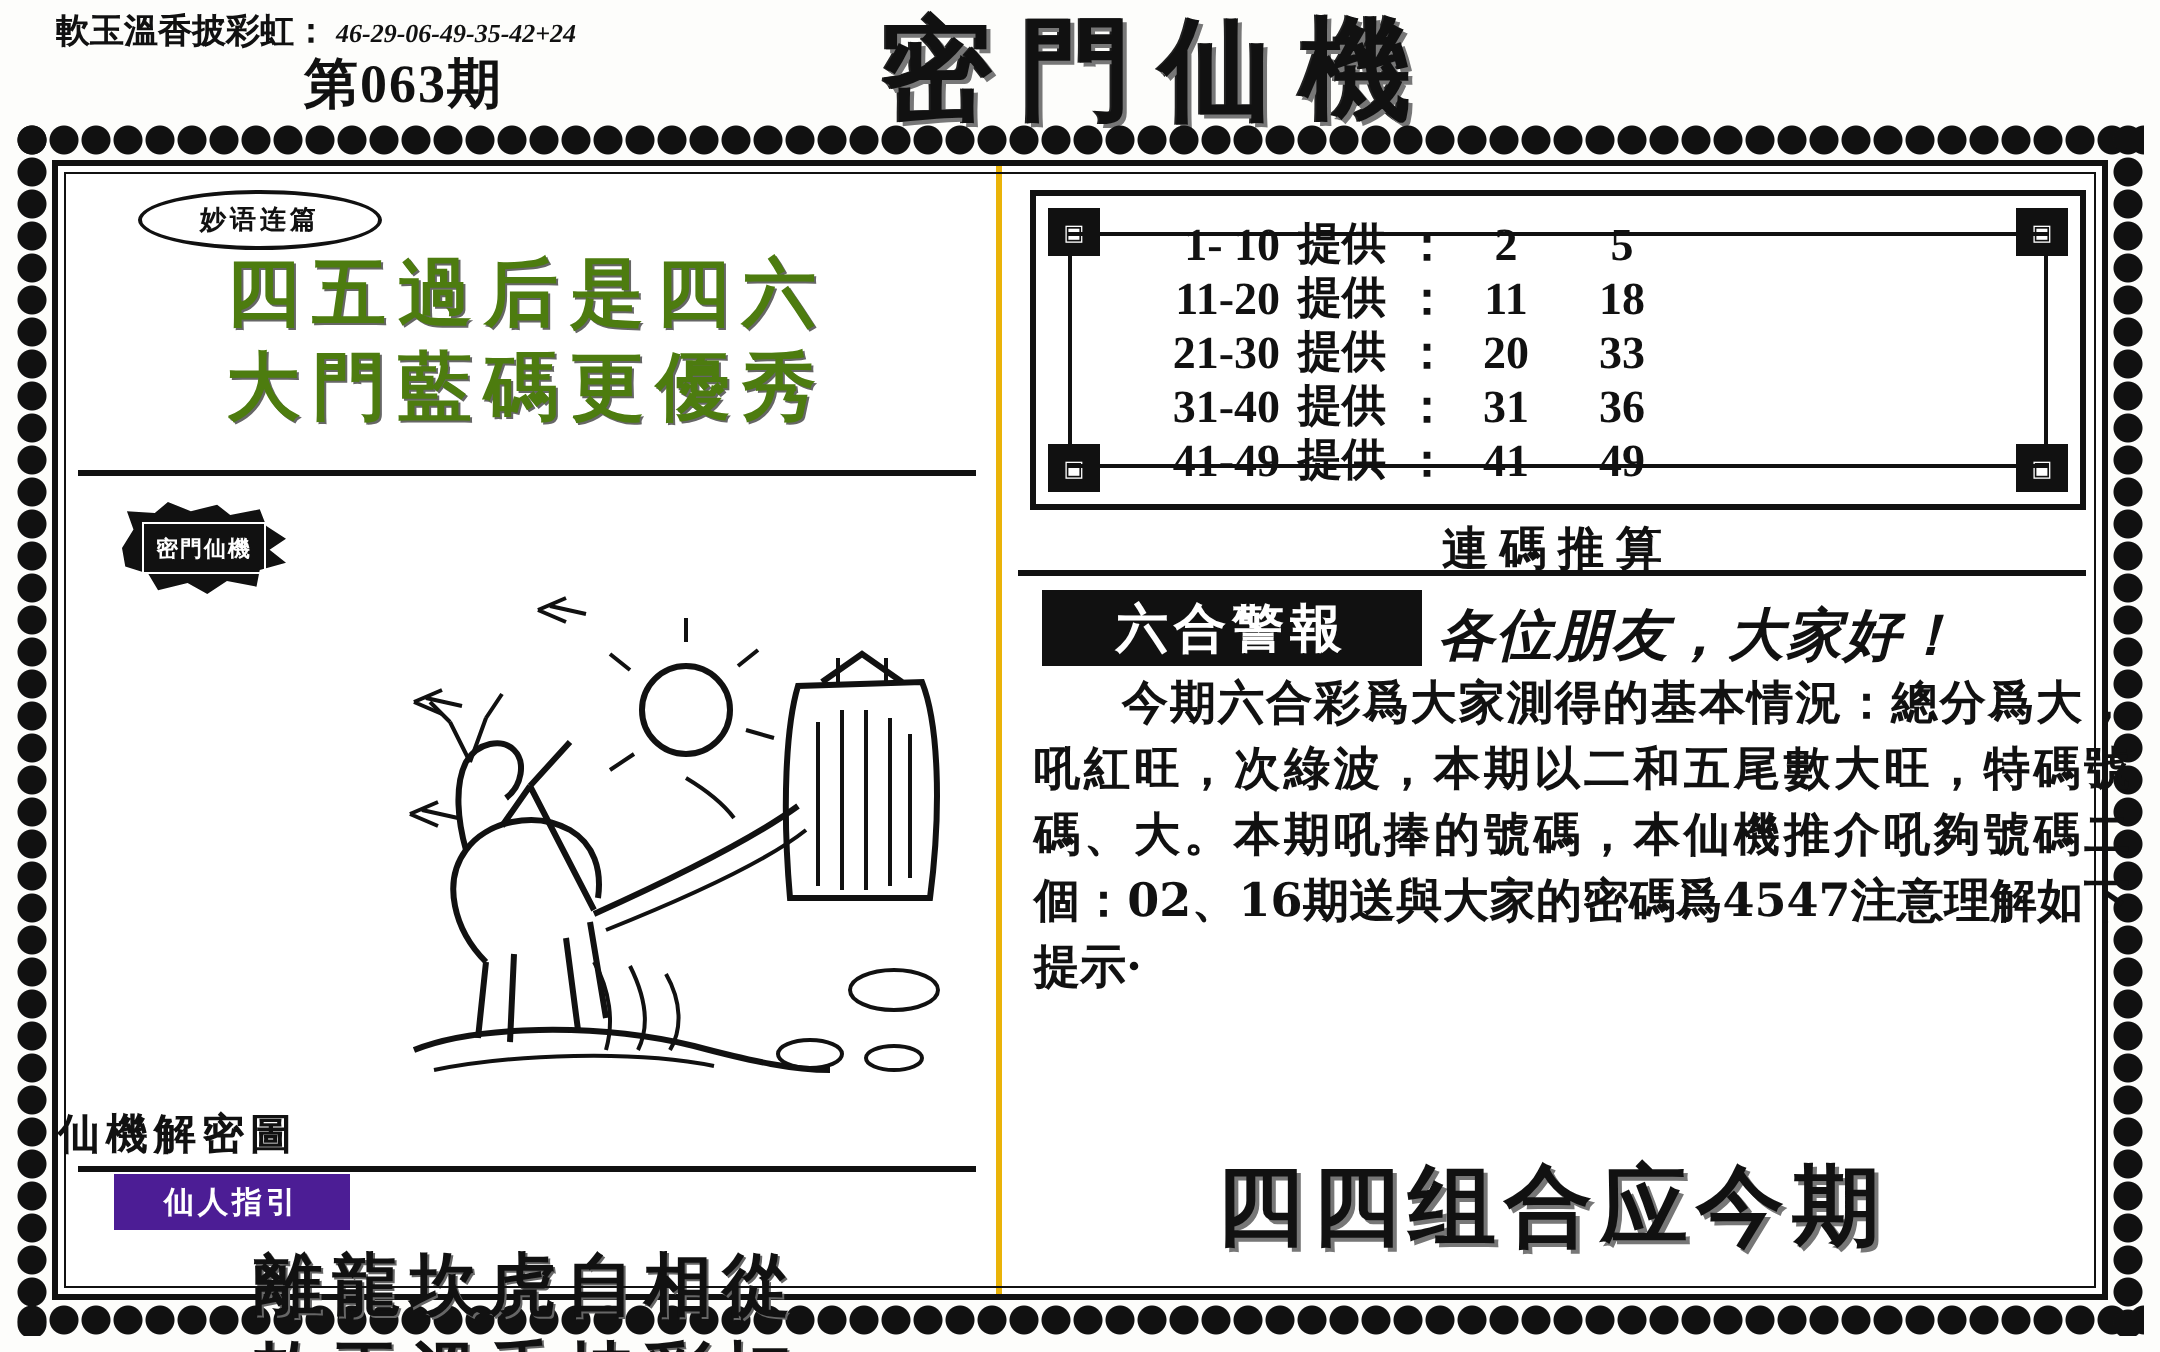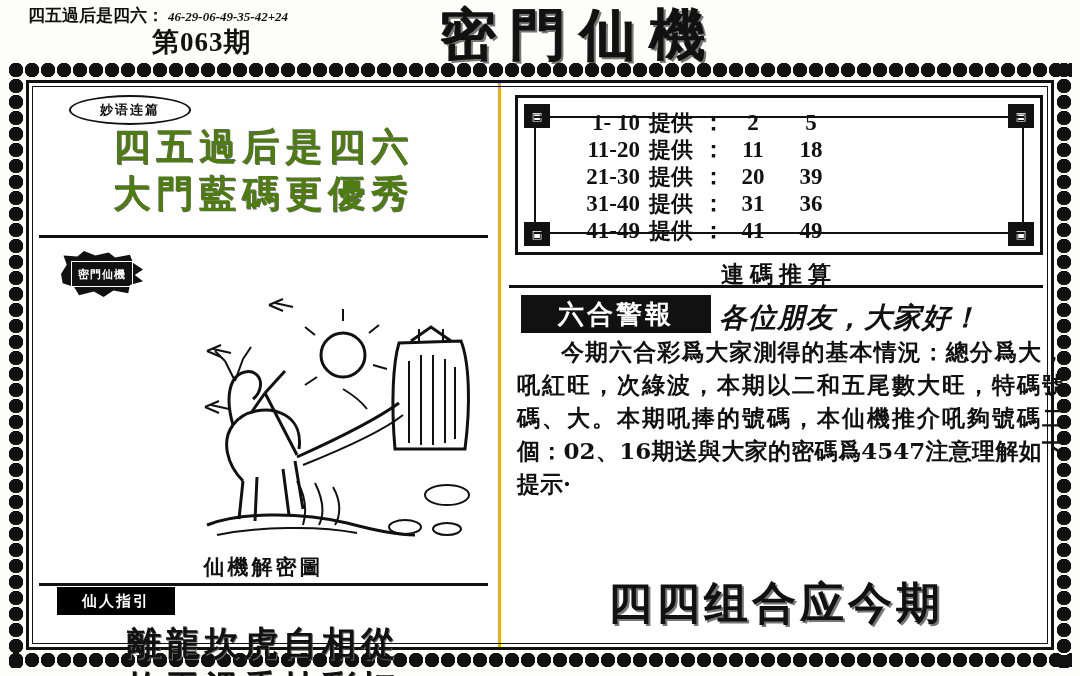--- a/index.html
+++ b/index.html
@@ -136,31 +136,31 @@
     text-align:center;
     line-height:11px;
   }
 
   
   .illus{
     position:absolute;left:118px;top:160px;width:350px;height:310px;
   }
   .illus-caption{
     position:absolute;left:0;top:470px;width:100%;
-    text-align:center;font-size:21px;font-weight:bold;
+    text-align:left;font-size:21px;font-weight:bold;
     letter-spacing:3px;
     font-family:"DejaVu Serif", serif;
   }
   .sep-line2{
     position:absolute;left:10px;top:500px;width:calc(100% - 20px);
     border-top:3px solid #111;
   }
   .badge-xianren{
     position:absolute;left:28px;top:504px;width:118px;height:28px;
-    background:#000000;color:#fff;
+    background:#4c1d95;color:#fff;
     font-size:15px;font-weight:bold;letter-spacing:2px;
     display:flex;align-items:center;justify-content:center;
   }
   .bottom-couplet{
     position:absolute;left:0;top:538px;width:100%;text-align:center;
     font-family:"DejaVu Serif", serif;font-weight:bold;
   }
   .bottom-couplet .line{
     font-size:34px;letter-spacing:5px;line-height:44px;
     text-shadow:1px 1px 0 #666;
@@ -251,21 +251,21 @@
     text-shadow:2px 2px 0 #777;
   }
 </style>
 </head>
 <body>
 
 <div class="page">
 
   <div class="top-bar">
     <div class="prev-draw">
-      <span>四五過后是四六：</span><span class="nums">46-29-06-49-35-42+24</span>
+      <span>軟玉溫香披彩虹：</span><span class="nums">46-29-06-49-35-42+24</span>
     </div>
     <div class="issue">第063期</div>
     <div class="masthead">密門仙機</div>
   </div>
 
   <div class="frame">
     <div class="wave-top"></div>
     <div class="wave-bottom"></div>
     <div class="wave-left"></div>
     <div class="wave-right"></div>
@@ -370,21 +370,21 @@
               <span class="gong">提供</span>
               <span class="colon">：</span>
               <span class="v1">11</span>
               <span class="v2">18</span>
             </div>
             <div class="num-row">
               <span class="rng">21-30</span>
               <span class="gong">提供</span>
               <span class="colon">：</span>
               <span class="v1">20</span>
-              <span class="v2">39</span>
+              <span class="v2">33</span>
             </div>
             <div class="num-row">
               <span class="rng">31-40</span>
               <span class="gong">提供</span>
               <span class="colon">：</span>
               <span class="v1">31</span>
               <span class="v2">36</span>
             </div>
             <div class="num-row">
               <span class="rng">41-49</span>

